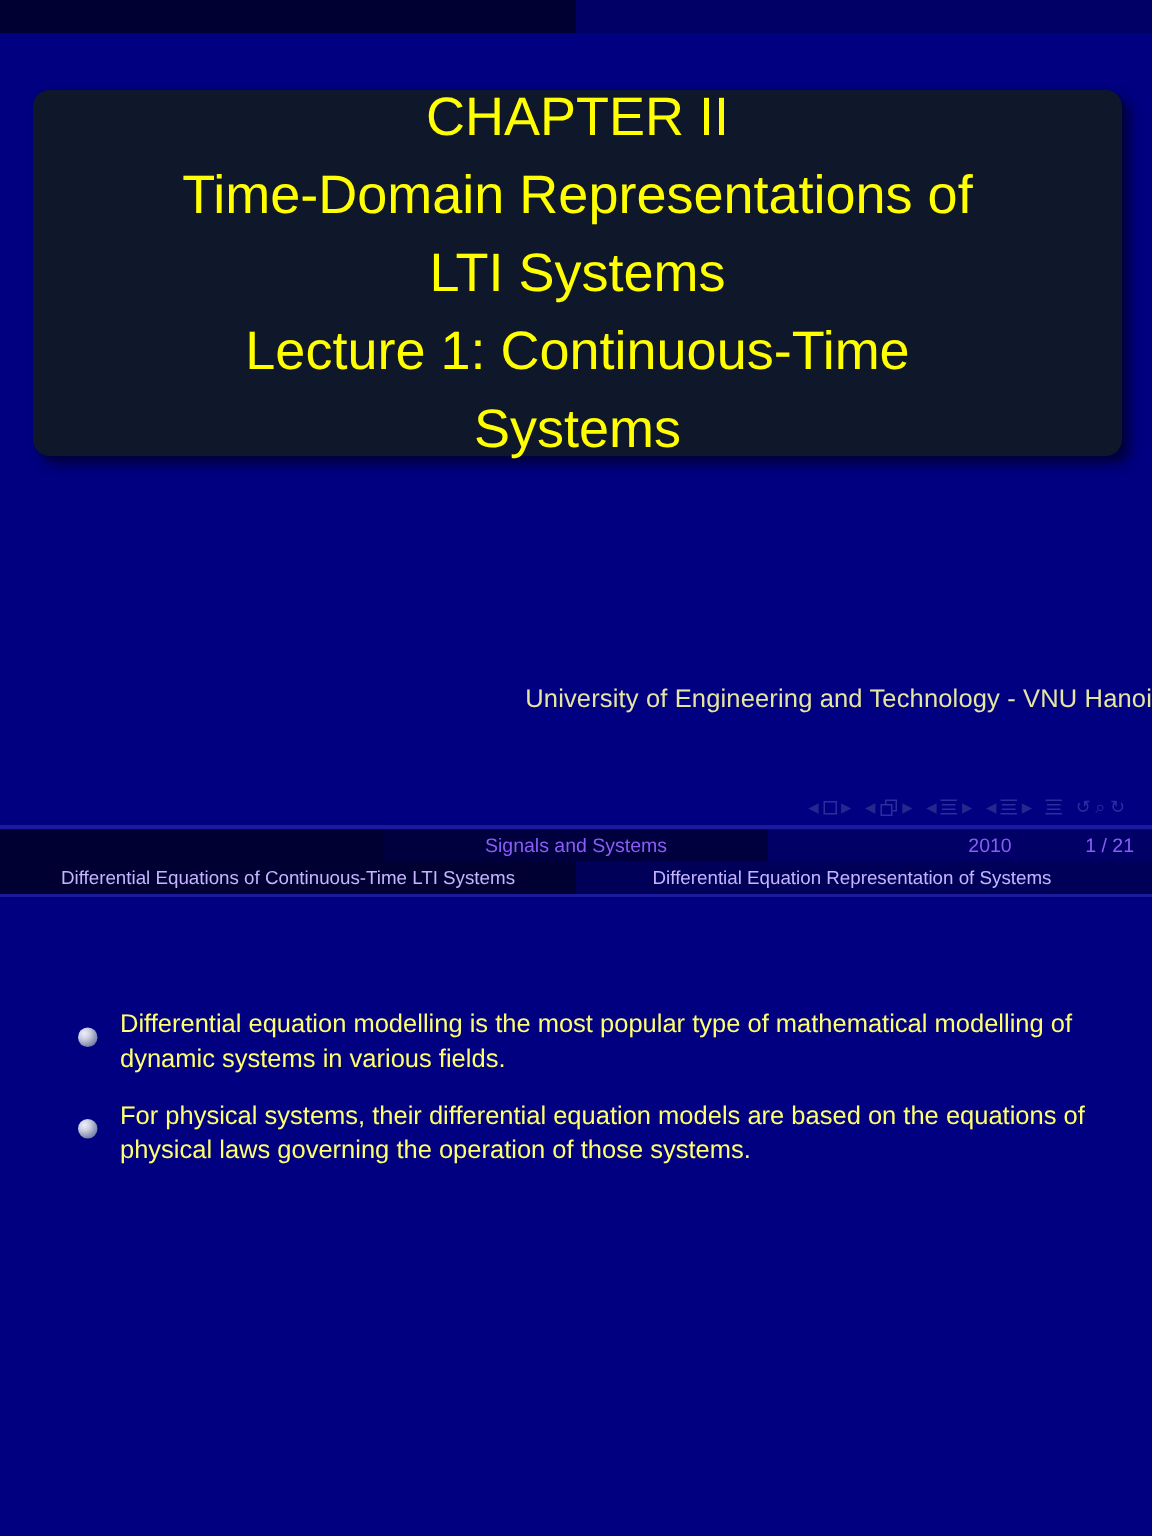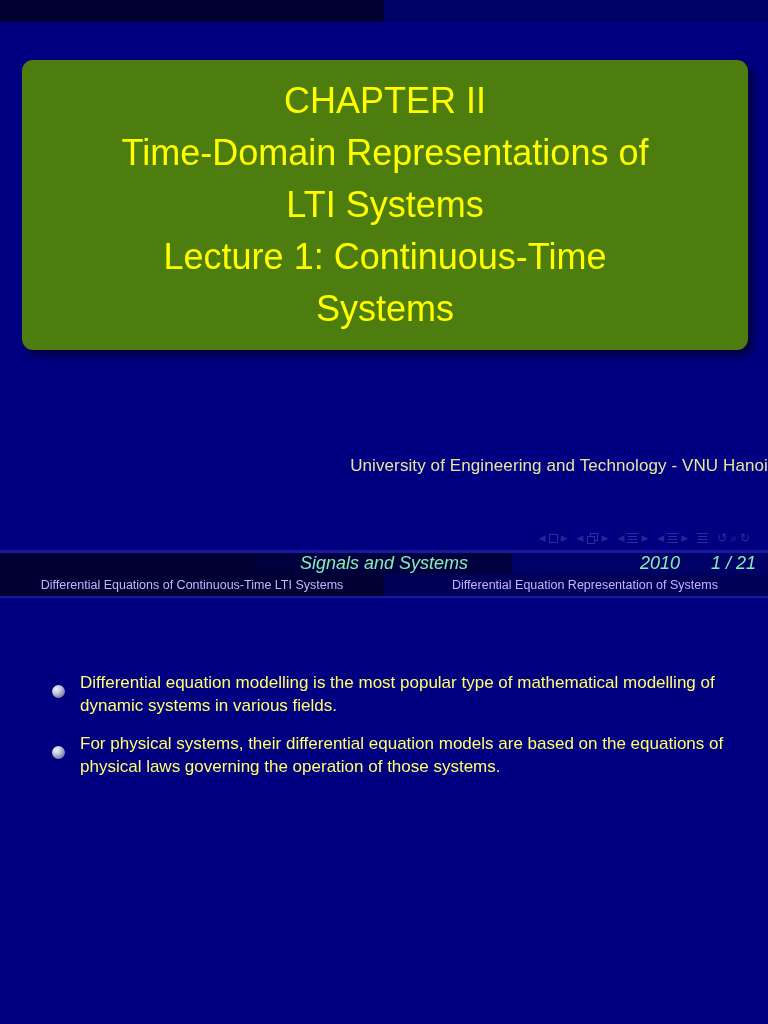--- a/index.html
+++ b/index.html
@@ -33,22 +33,22 @@
   }
   .hdr-left  { left: 0;     width: 384px; background: #000033; }
   .hdr-right { left: 384px; width: 384px; background: #000066; }
 
   
   #title-box {
     position: absolute;
     left: 22px;
     top: 60px;
     width: 726px;
-    height: 290px;
-    background: #4d7c0f;
+    height: 244px;
+    background: #0f172a;
     border-radius: 11px;
     box-shadow: 5px 5px 7px rgba(0,0,10,0.55);
     display: flex;
     align-items: center;
     justify-content: center;
   }
   #title-text {
     color: #ffff00;
     font-size: 36px;
     line-height: 1.45;
@@ -134,43 +134,42 @@
   .footer-row1 {
     position: absolute; left: 0; top: 3px;
     width: 768px; height: 21px;
   }
   .fr1-bg-left   { position:absolute; left:0;     top:0; width:256px; height:21px; background:#000033; }
   .fr1-bg-mid    { position:absolute; left:256px; top:0; width:256px; height:21px; background:#00003f; }
   .fr1-bg-right  { position:absolute; left:512px; top:0; width:256px; height:21px; background:#000066; }
   .fr1-text {
     position: absolute; top: 0; height: 21px;
     line-height: 21px;
-    color: #86efac;
-    font-size: 18px;
-    font-style: italic;
+    color: #8b5cf6;
+    font-size: 13px;
   }
   #footer-shorttitle { left: 256px; width: 256px; text-align: center; }
   #footer-date  { left: 630px; width: 60px; text-align: center; }
   #footer-page  { left: 700px; width: 56px; text-align: right; }
 
   .footer-row2 {
     position: absolute; left: 0; top: 24px;
     width: 768px; height: 22px;
   }
   .fr2-bg-left  { position:absolute; left:0;     top:0; width:384px; height:22px; background:#000033; }
   .fr2-bg-right { position:absolute; left:384px; top:0; width:384px; height:22px; background:#000059; }
   .fr2-text {
     position: absolute; top: 0; height: 22px;
     line-height: 22px;
     color: #c4b5fd;
     font-size: 12.5px;
     text-align: center;
   }
   #footer-section    { left: 0;     width: 384px; }
-  #footer-subsection { left: 384px; width: 368px; padding-left: 17px; }
+  #footer-subsection { left: 384px; width: 368px; }
   .footer-sep-bottom {
     position: absolute; left: 0; top: 46px;
     width: 768px; height: 3px;
     background: #1a1a9c;
   }
 
   
   #slide-two {
     position: absolute;
     left: 0; top: 599px;

